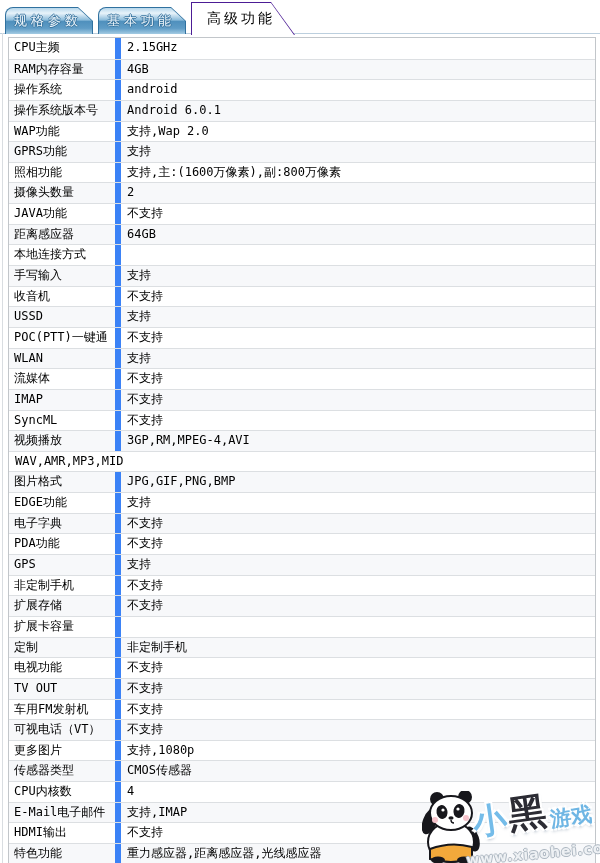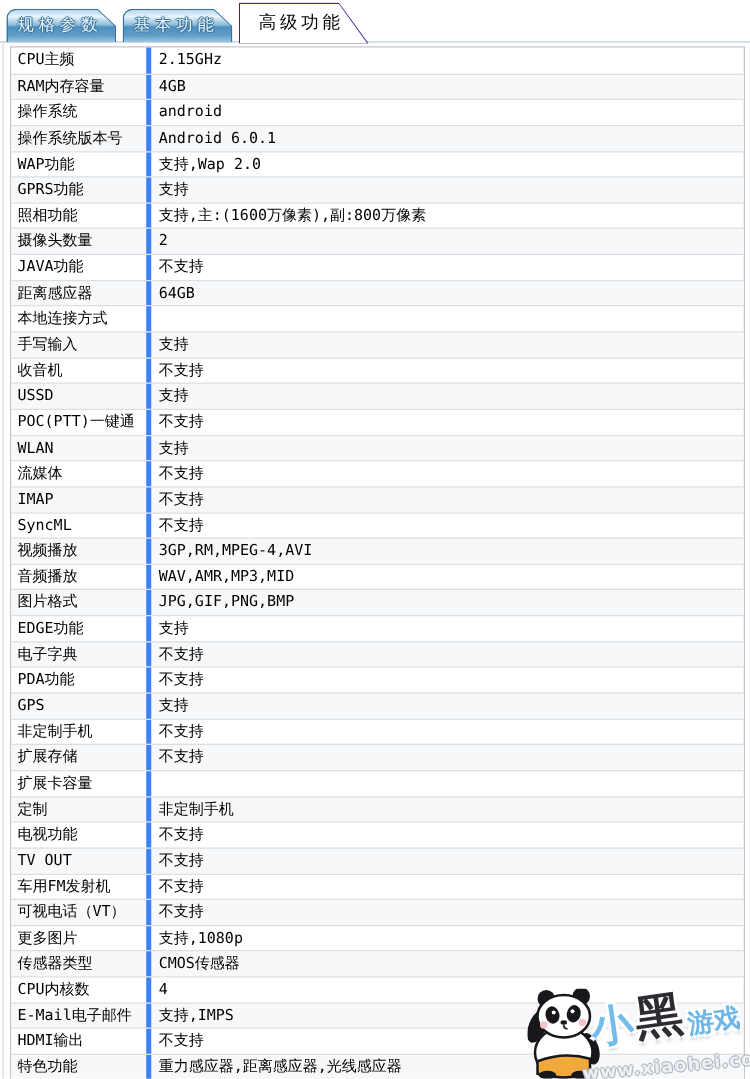--- a/index.html
+++ b/index.html
@@ -33,21 +33,21 @@
   .page-left-border { position:absolute; left:2px; top:33px; bottom:0; width:1px; background:#d9dde1; }
 
   
   .spec-table { position:absolute; left:8px; top:37px; width:588px;
                 border:1px solid #c2c6ca; background:#fff; }
   .spec-row { display:flex; height:20.65px; border-top:1px solid #dcdfe2; }
   .spec-row:first-child { border-top:none; }
   .spec-row:nth-child(even) { background:#f7f8fa; }
   .cell { font-family:"DejaVu Sans Mono","DejaVu Sans",monospace; font-size:12px;
           line-height:19.6px; white-space:nowrap; overflow:hidden; color:#000; }
-  .cell.label { width:112px; padding-left:5px; border-right:4px solid #3b82f6; }
+  .cell.label { width:112px; padding-left:5px; border-right:6px solid #3b82f6; }
   .cell.value { flex:1; padding-left:6px; }
 
   
   .watermark { position:absolute; right:0; bottom:0; width:178px; height:78px; z-index:5; }
   .panda { position:absolute; left:0; bottom:0; width:58px; height:72px; }
   .brand { position:absolute; left:50px; top:2px; display:flex; align-items:flex-end;
            transform:rotate(-8deg); font-weight:bold;
            font-family:"DejaVu Sans","Liberation Sans",sans-serif; }
   .brand span { text-shadow:2px 2px 0 #fff,-2px -2px 0 #fff,2px -2px 0 #fff,-2px 2px 0 #fff,
                             0 3px 3px rgba(60,90,120,.35); }
@@ -150,21 +150,20 @@
     </div>
     <div class="spec-row">
       <div class="cell label">SyncML</div>
       <div class="cell value">不支持</div>
     </div>
     <div class="spec-row">
       <div class="cell label">视频播放</div>
       <div class="cell value">3GP,RM,MPEG-4,AVI</div>
     </div>
     <div class="spec-row">
-      <div class="cell label">音频播放</div>
       <div class="cell value">WAV,AMR,MP3,MID</div>
     </div>
     <div class="spec-row">
       <div class="cell label">图片格式</div>
       <div class="cell value">JPG,GIF,PNG,BMP</div>
     </div>
     <div class="spec-row">
       <div class="cell label">EDGE功能</div>
       <div class="cell value">支持</div>
     </div>
@@ -219,21 +218,21 @@
     <div class="spec-row">
       <div class="cell label">传感器类型</div>
       <div class="cell value">CMOS传感器</div>
     </div>
     <div class="spec-row">
       <div class="cell label">CPU内核数</div>
       <div class="cell value">4</div>
     </div>
     <div class="spec-row">
       <div class="cell label">E-Mail电子邮件</div>
-      <div class="cell value">支持,IMPS</div>
+      <div class="cell value">支持,IMAP</div>
     </div>
     <div class="spec-row">
       <div class="cell label">HDMI输出</div>
       <div class="cell value">不支持</div>
     </div>
     <div class="spec-row">
       <div class="cell label">特色功能</div>
       <div class="cell value">重力感应器,距离感应器,光线感应器</div>
     </div>
   </div>

